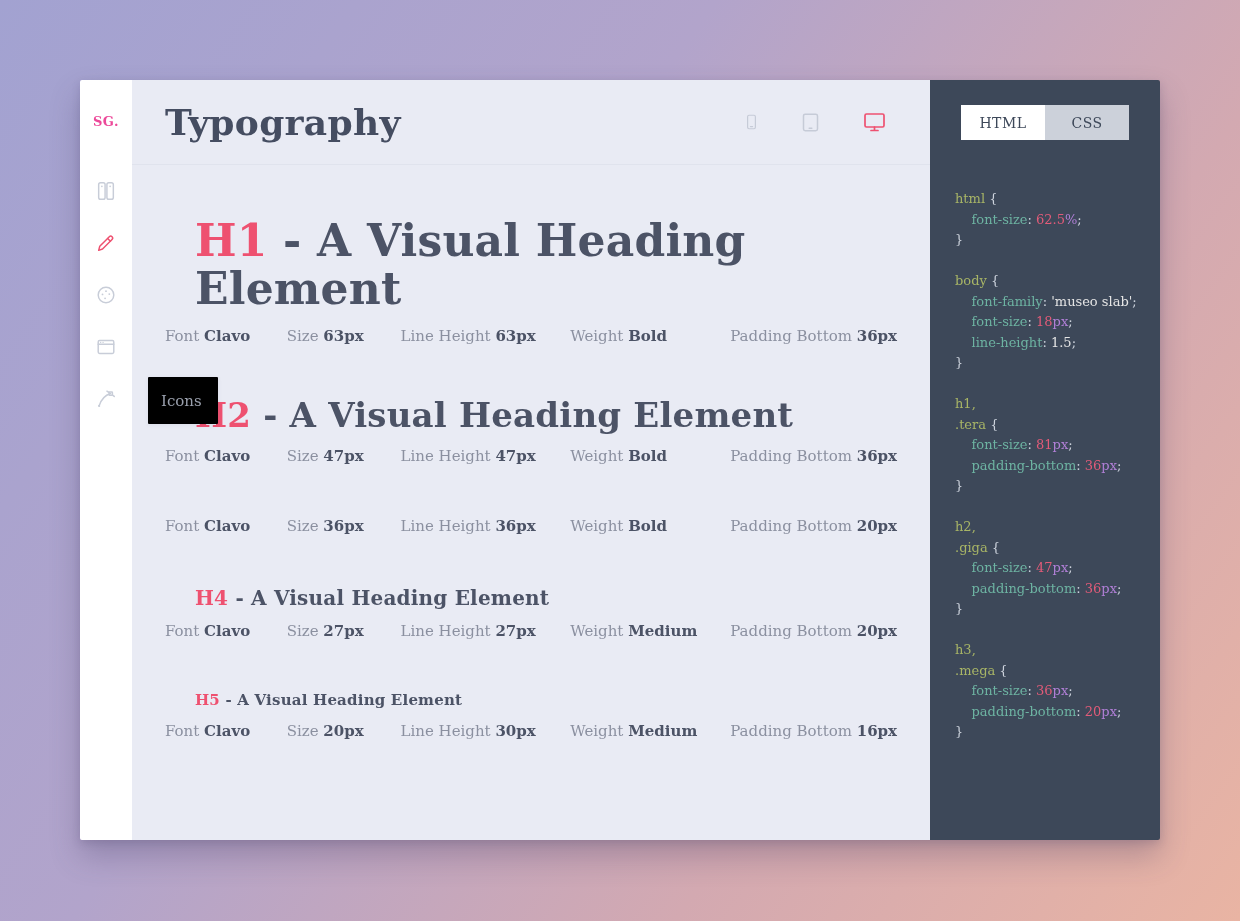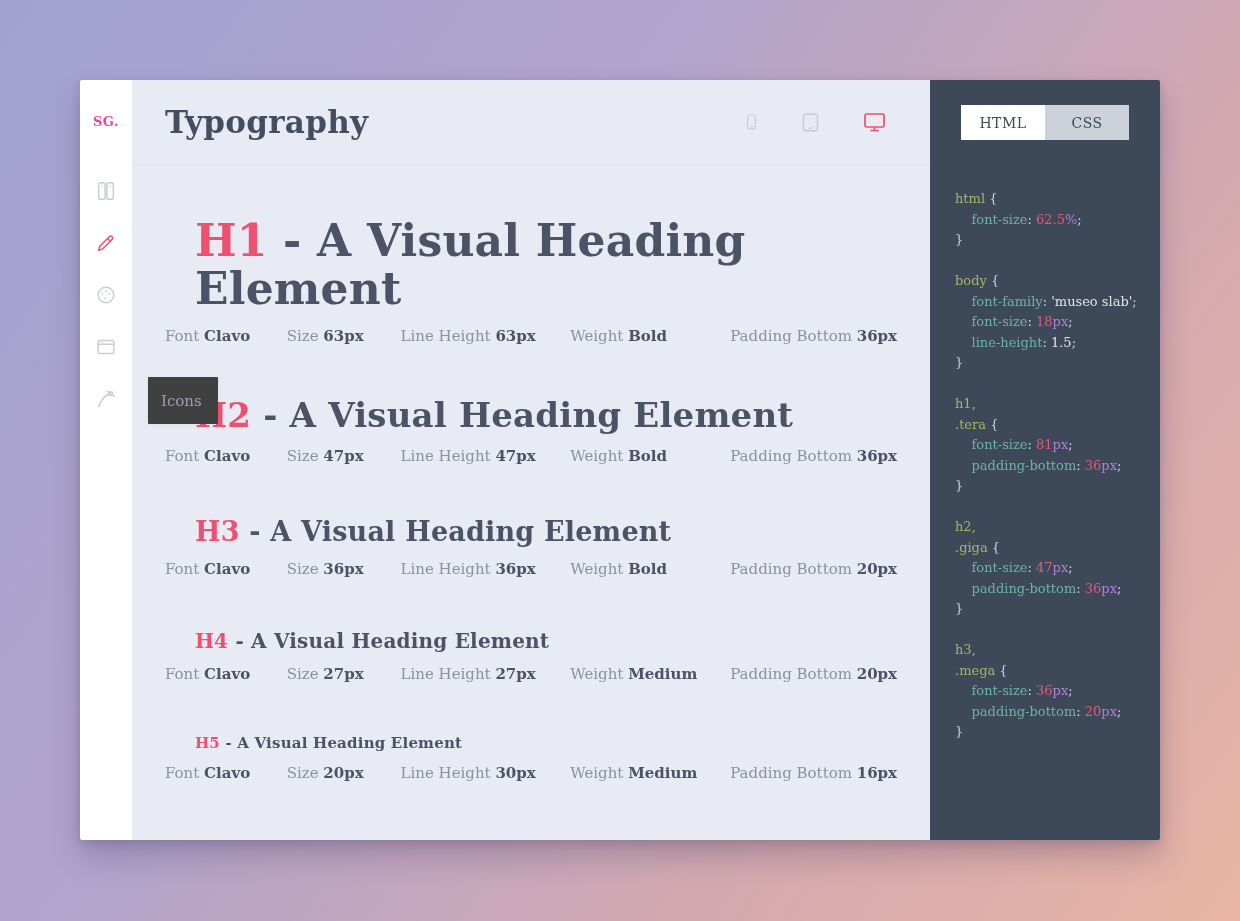--- a/index.html
+++ b/index.html
@@ -27,37 +27,37 @@
     width:52px; height:52px; display:flex; align-items:center; justify-content:center;
     color:#c8cdd8; cursor:pointer;
   }
   .side-item.active { color:#ee5170; }
   
   .main { flex:1; background:#e9ebf4; position:relative; display:flex; flex-direction:column; min-width:0; }
   .main-header {
     height:85px; display:flex; align-items:center; padding:0 30px 0 33px;
     border-bottom:1px solid #e0e3ed; flex-shrink:0;
   }
-  .page-title { font-size:31px; font-weight:bold; color:#454d61; letter-spacing:.3px; }
+  .page-title { font-size:36px; font-weight:bold; color:#454d61; letter-spacing:.3px; }
   .devices { margin-left:auto; display:flex; align-items:center; gap:40px; margin-right:12px; }
   .device { color:#c6cbd7; cursor:pointer; display:flex; align-items:center; }
   .device.active { color:#ee5170; }
   
   .specimens { padding:52px 33px 0; }
   .specimen { margin-bottom:52px; }
   .spec-heading { color:#4c5366; font-weight:bold; line-height:1.1; letter-spacing:.2px;margin-left:30px; }
   .spec-tag { color:#ee5170; }
   .meta-row { display:flex; margin-top:13px; font-size:15px; align-items:baseline; }
   .meta-item { white-space:nowrap; }
   .meta-label { color:#8b90a0; }
   .meta-value { color:#4c5366; font-weight:bold; }
   
   .tooltip {
     position:absolute; left:68px; top:297px; width:70px; height:47px; z-index:6;
-    background:#404040; display:flex; align-items:center; padding-left:13px;
+    background:#000000; display:flex; align-items:center; padding-left:13px;
     color:#9aa0ad; font-size:15px; box-shadow:0 1px 4px rgba(60,60,100,.08); border-radius:1px;
   }
   
   .code-panel {
     width:230px; flex-shrink:0; background:#3d4859; border-radius:0 2px 2px 0;
     display:flex; flex-direction:column;
   }
   .panel-header { height:85px; display:flex; align-items:center; justify-content:center; flex-shrink:0; }
   .tabs { display:flex; }
   .tab {
@@ -174,21 +174,20 @@
           <div class="spec-heading" style="font-size: 34px;"><span class="spec-tag">H2</span><span> - A Visual Heading Element</span></div>
           <div class="meta-row">
             <div class="meta-item" style="width: 124px;"><span class="meta-label">Font </span><span class="meta-value">Clavo</span></div>
             <div class="meta-item" style="width: 116px;"><span class="meta-label">Size </span><span class="meta-value">47px</span></div>
             <div class="meta-item" style="width: 173px;"><span class="meta-label">Line Height </span><span class="meta-value">47px</span></div>
             <div class="meta-item" style="width: 163px;"><span class="meta-label">Weight </span><span class="meta-value">Bold</span></div>
             <div class="meta-item"><span class="meta-label">Padding Bottom </span><span class="meta-value">36px</span></div>
           </div>
         </section>
         <section class="specimen">
-          <div class="spec-heading" style="font-size: 27px;"><span class="spec-tag">H3</span><span> - A Visual Heading Element</span></div>
           <div class="meta-row">
             <div class="meta-item" style="width: 124px;"><span class="meta-label">Font </span><span class="meta-value">Clavo</span></div>
             <div class="meta-item" style="width: 116px;"><span class="meta-label">Size </span><span class="meta-value">36px</span></div>
             <div class="meta-item" style="width: 173px;"><span class="meta-label">Line Height </span><span class="meta-value">36px</span></div>
             <div class="meta-item" style="width: 163px;"><span class="meta-label">Weight </span><span class="meta-value">Bold</span></div>
             <div class="meta-item"><span class="meta-label">Padding Bottom </span><span class="meta-value">20px</span></div>
           </div>
         </section>
         <section class="specimen">
           <div class="spec-heading" style="font-size: 20px;"><span class="spec-tag">H4</span><span> - A Visual Heading Element</span></div>

